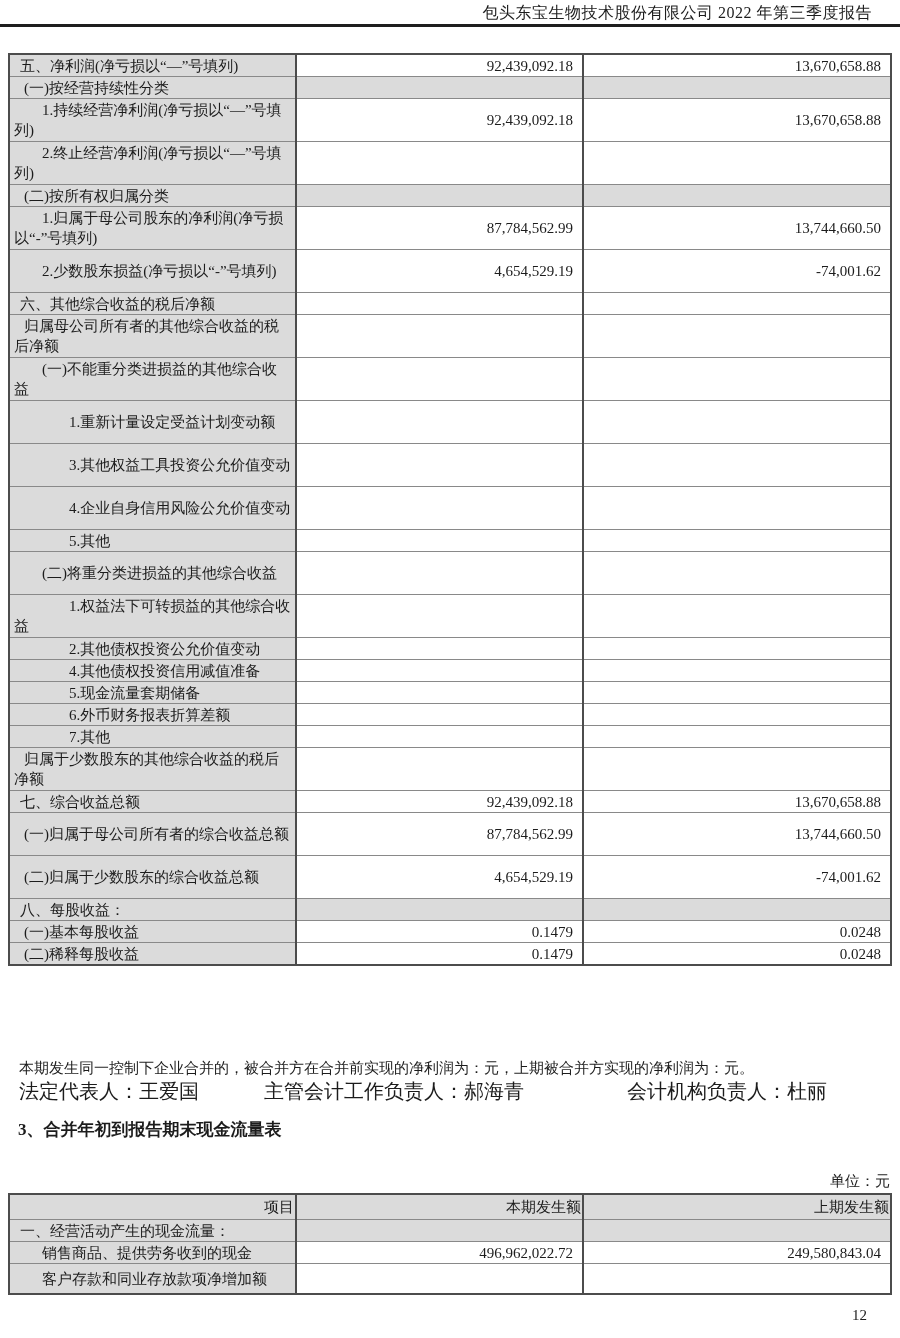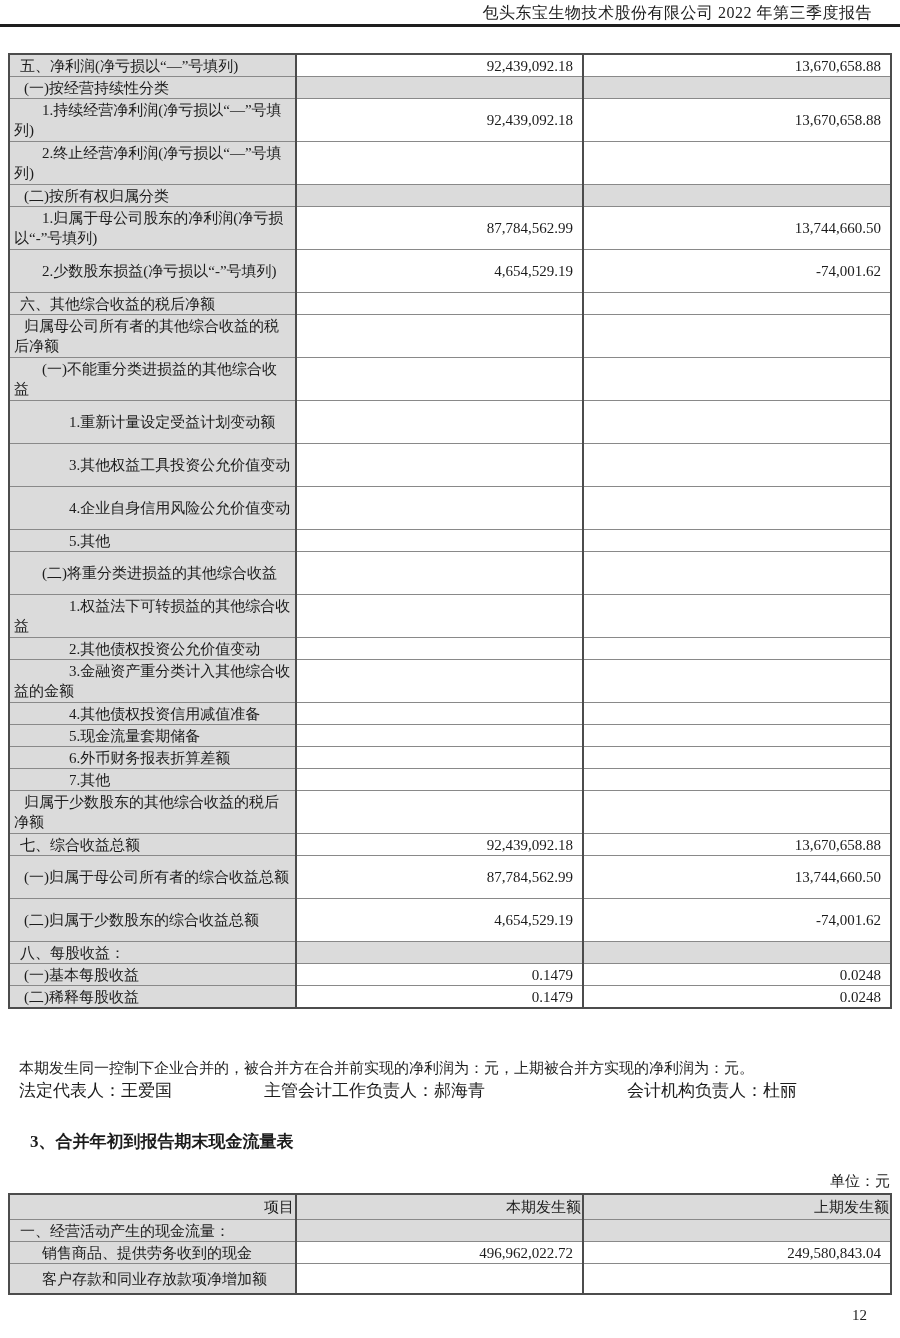--- a/index.html
+++ b/index.html
@@ -28,26 +28,26 @@
   .ind1{text-indent:10px;}
   .ind2{text-indent:28px;}
   .ind3{text-indent:55px;}
 
   #income-table{top:53px;}
   #cashflow-table{top:1193px;}
   #cashflow-table th{background:#dbdbdb;text-align:right;height:22px;line-height:20px;font-size:15px;}
 
   
   .note{position:absolute;top:1058px;left:19px;right:14px;font-size:15px;line-height:20px;margin:0;}
-  .signers{position:absolute;top:1081px;left:0;width:900px;height:20px;font-size:17px;line-height:20px;}
+  .signers{position:absolute;top:1081px;left:0;width:900px;height:20px;font-size:20px;line-height:20px;}
   .signers .s1{position:absolute;left:19px;}
   .signers .s2{position:absolute;left:264px;}
   .signers .s3{position:absolute;left:627px;}
 
-  .section-title{position:absolute;top:1119px;left:18px;margin:12px;font-size:17px;line-height:22px;font-weight:bold;}
+  .section-title{position:absolute;top:1119px;left:18px;margin:0;font-size:17px;line-height:22px;font-weight:bold;}
   .unit{position:absolute;top:1172px;right:10px;font-size:15px;line-height:18px;}
   .page-number{position:absolute;top:1307px;left:852px;font-size:15px;}
 </style>
 </head>
 <body>
 
 <div class="page">
 
   <div class="doc-header">
     <span>包头东宝生物技术股份有限公司 2022 年第三季度报告</span>
@@ -136,25 +136,20 @@
           <td class="val"></td>
           <td class="val"></td>
         </tr>
         <tr class="h2">
           <td class="lbl ind3">1.权益法下可转损益的其他综合收益</td>
           <td class="val"></td>
           <td class="val"></td>
         </tr>
         <tr class="h1">
           <td class="lbl ind3">2.其他债权投资公允价值变动</td>
-          <td class="val"></td>
-          <td class="val"></td>
-        </tr>
-        <tr class="h2">
-          <td class="lbl ind3">3.金融资产重分类计入其他综合收益的金额</td>
           <td class="val"></td>
           <td class="val"></td>
         </tr>
         <tr class="h1">
           <td class="lbl ind3">4.其他债权投资信用减值准备</td>
           <td class="val"></td>
           <td class="val"></td>
         </tr>
         <tr class="h1">
           <td class="lbl ind3">5.现金流量套期储备</td>

